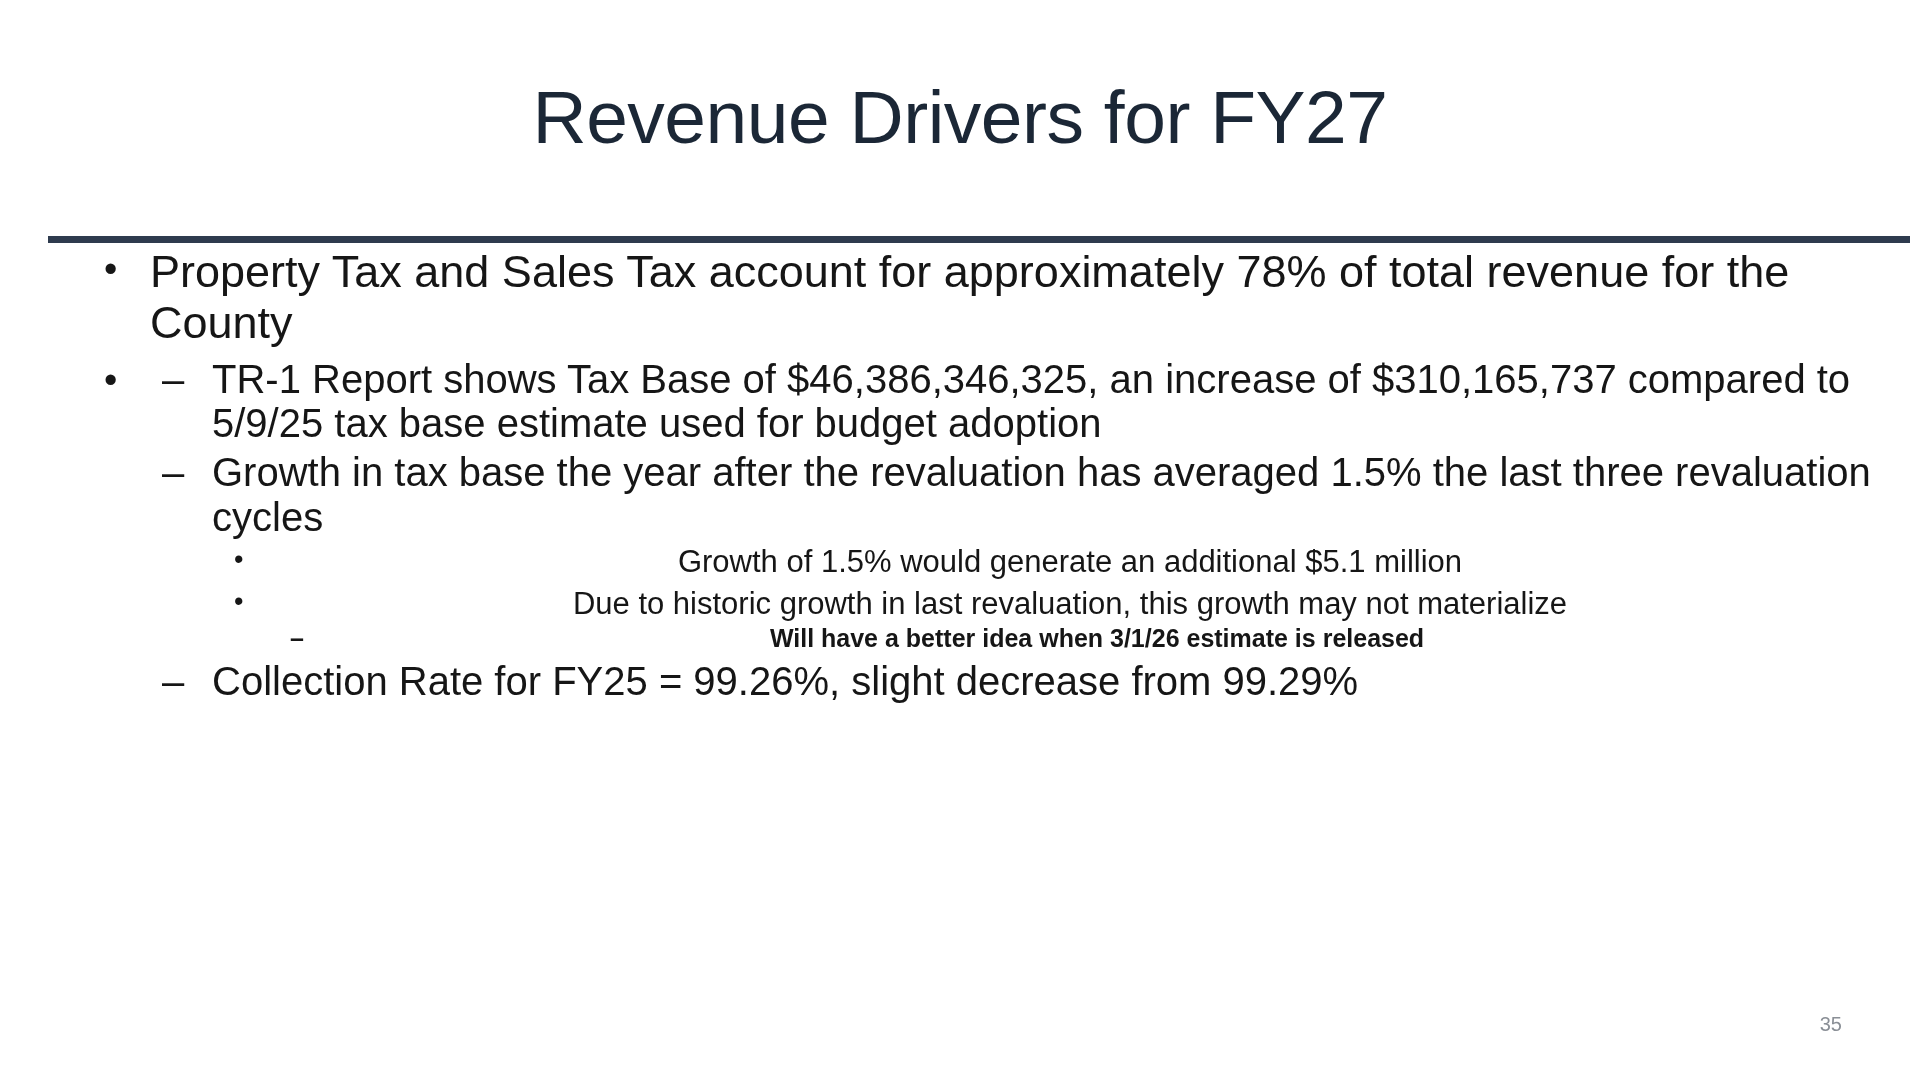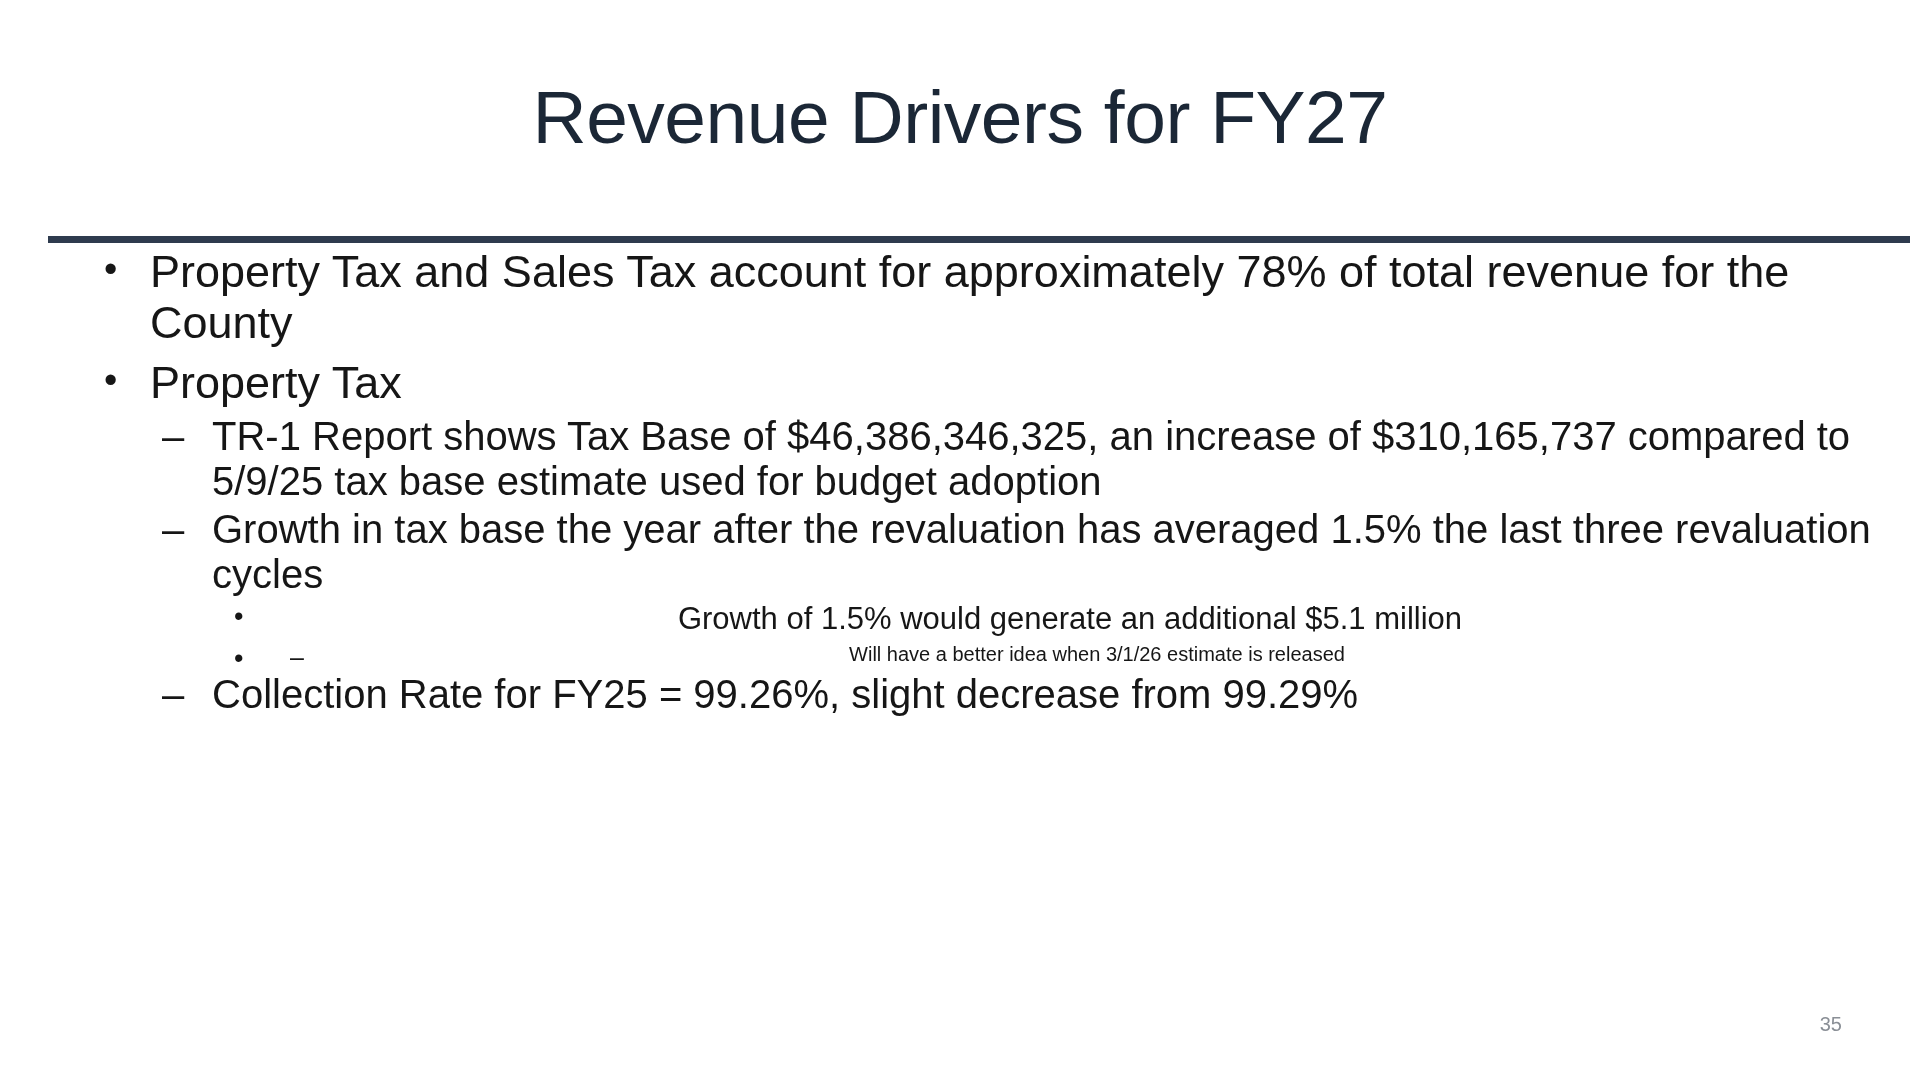--- a/index.html
+++ b/index.html
@@ -125,22 +125,22 @@
   }
 
   
   ul.lv4 {
     list-style: none;
     margin: 2px 0 6px 0;
     padding: 0;
   }
   li.l4 {
     position: relative;
-    font-size: 20px;
-    font-weight: 400;
+    font-size: 25px;
+    font-weight: 700;
     line-height: 1.16;
     color: #161616;
     padding-left: 54px;
     margin-bottom: 2px;
   }
   li.l4::before {
     content: "\2013";
     position: absolute;
     left: 22px;
     top: 0;
@@ -166,36 +166,36 @@
   <div class="title-rule"></div>
 
   <div class="body-area">
     <ul class="lv1">
 
       <li class="l1">
         <span class="btxt">Property Tax and Sales Tax account for approximately 78% of total revenue for the County</span>
       </li>
 
       <li class="l1">
-        <span class="btxt">Property Tax</span>
 
         <ul class="lv2">
 
           <li class="l2">
             <span class="btxt">TR-1 Report shows Tax Base of $46,386,346,325, an increase of $310,165,737 compared to 5/9/25 tax base estimate used for budget adoption</span>
           </li>
 
           <li class="l2">
             <span class="btxt">Growth in tax base the year after the revaluation has averaged 1.5% the last three revaluation cycles</span>
 
             <ul class="lv3">
               <li class="l3">
                 <span class="btxt">Growth of 1.5% would generate an additional $5.1 million</span>
               </li>
               <li class="l3">
+                <span class="btxt">Due to historic growth in last revaluation, this growth may not materialize</span>
 
                 <ul class="lv4">
                   <li class="l4">
                     <span class="btxt">Will have a better idea when 3/1/26 estimate is released</span>
                   </li>
                 </ul>
               </li>
             </ul>
           </li>
 

